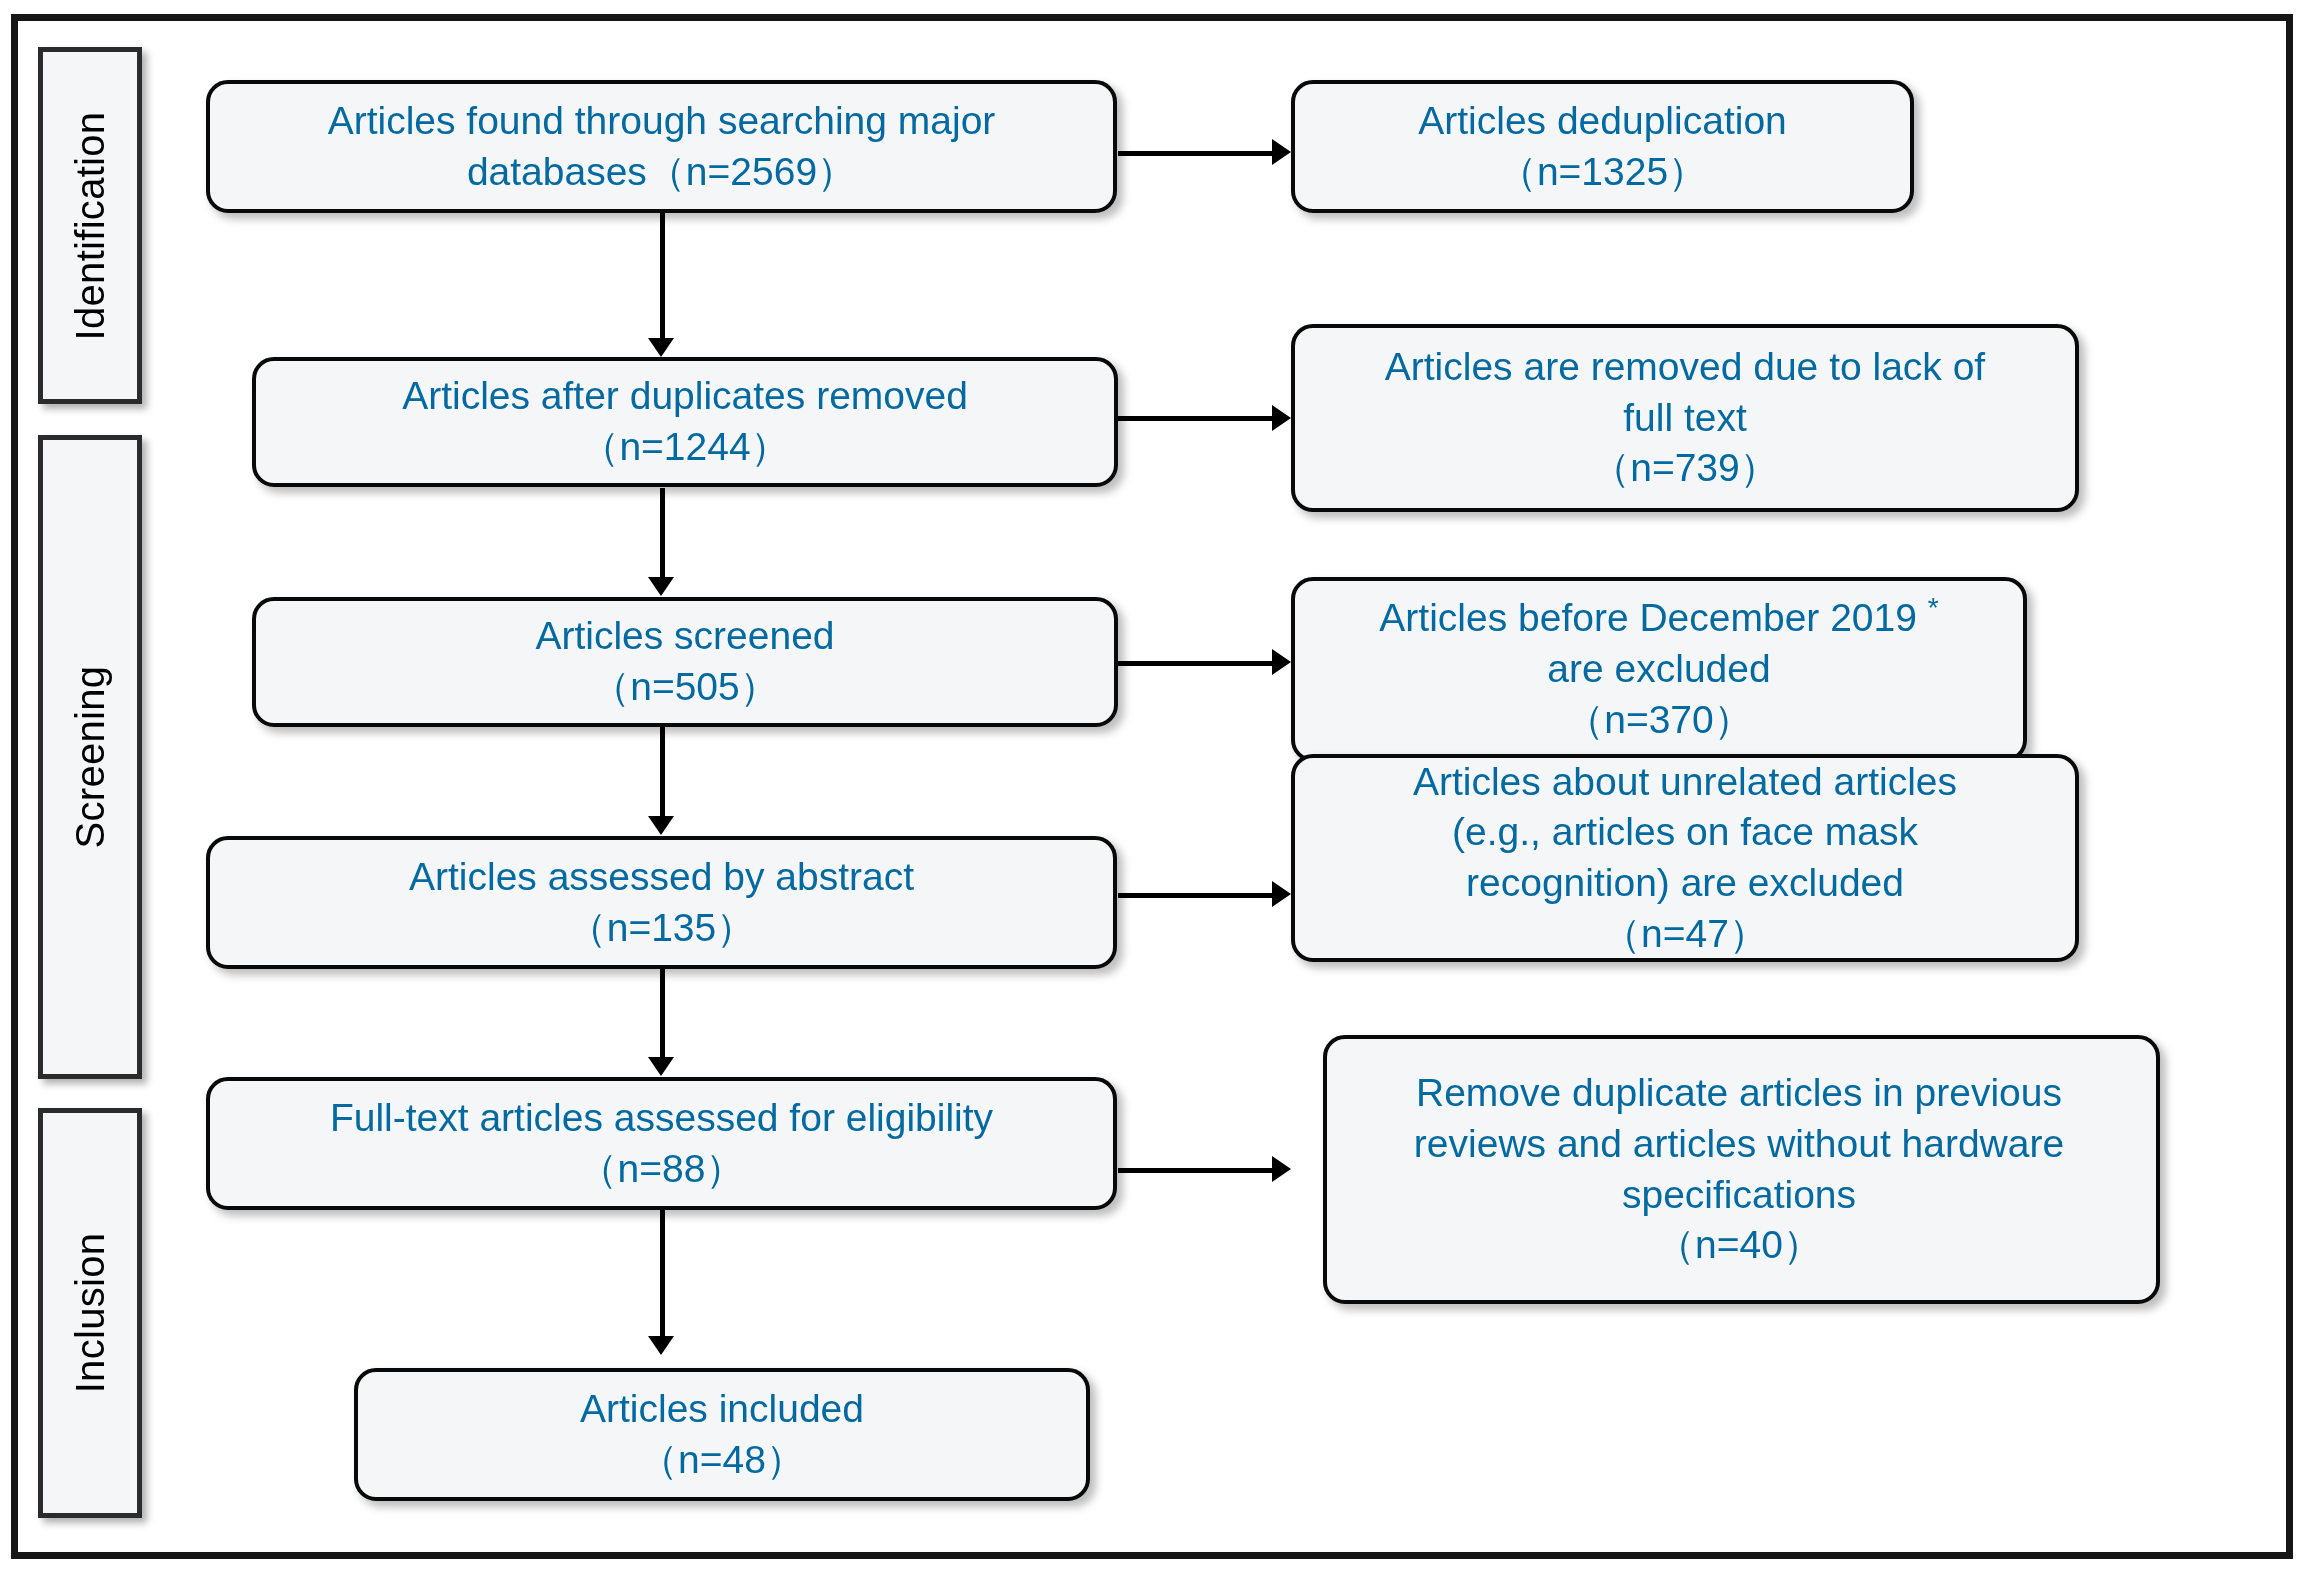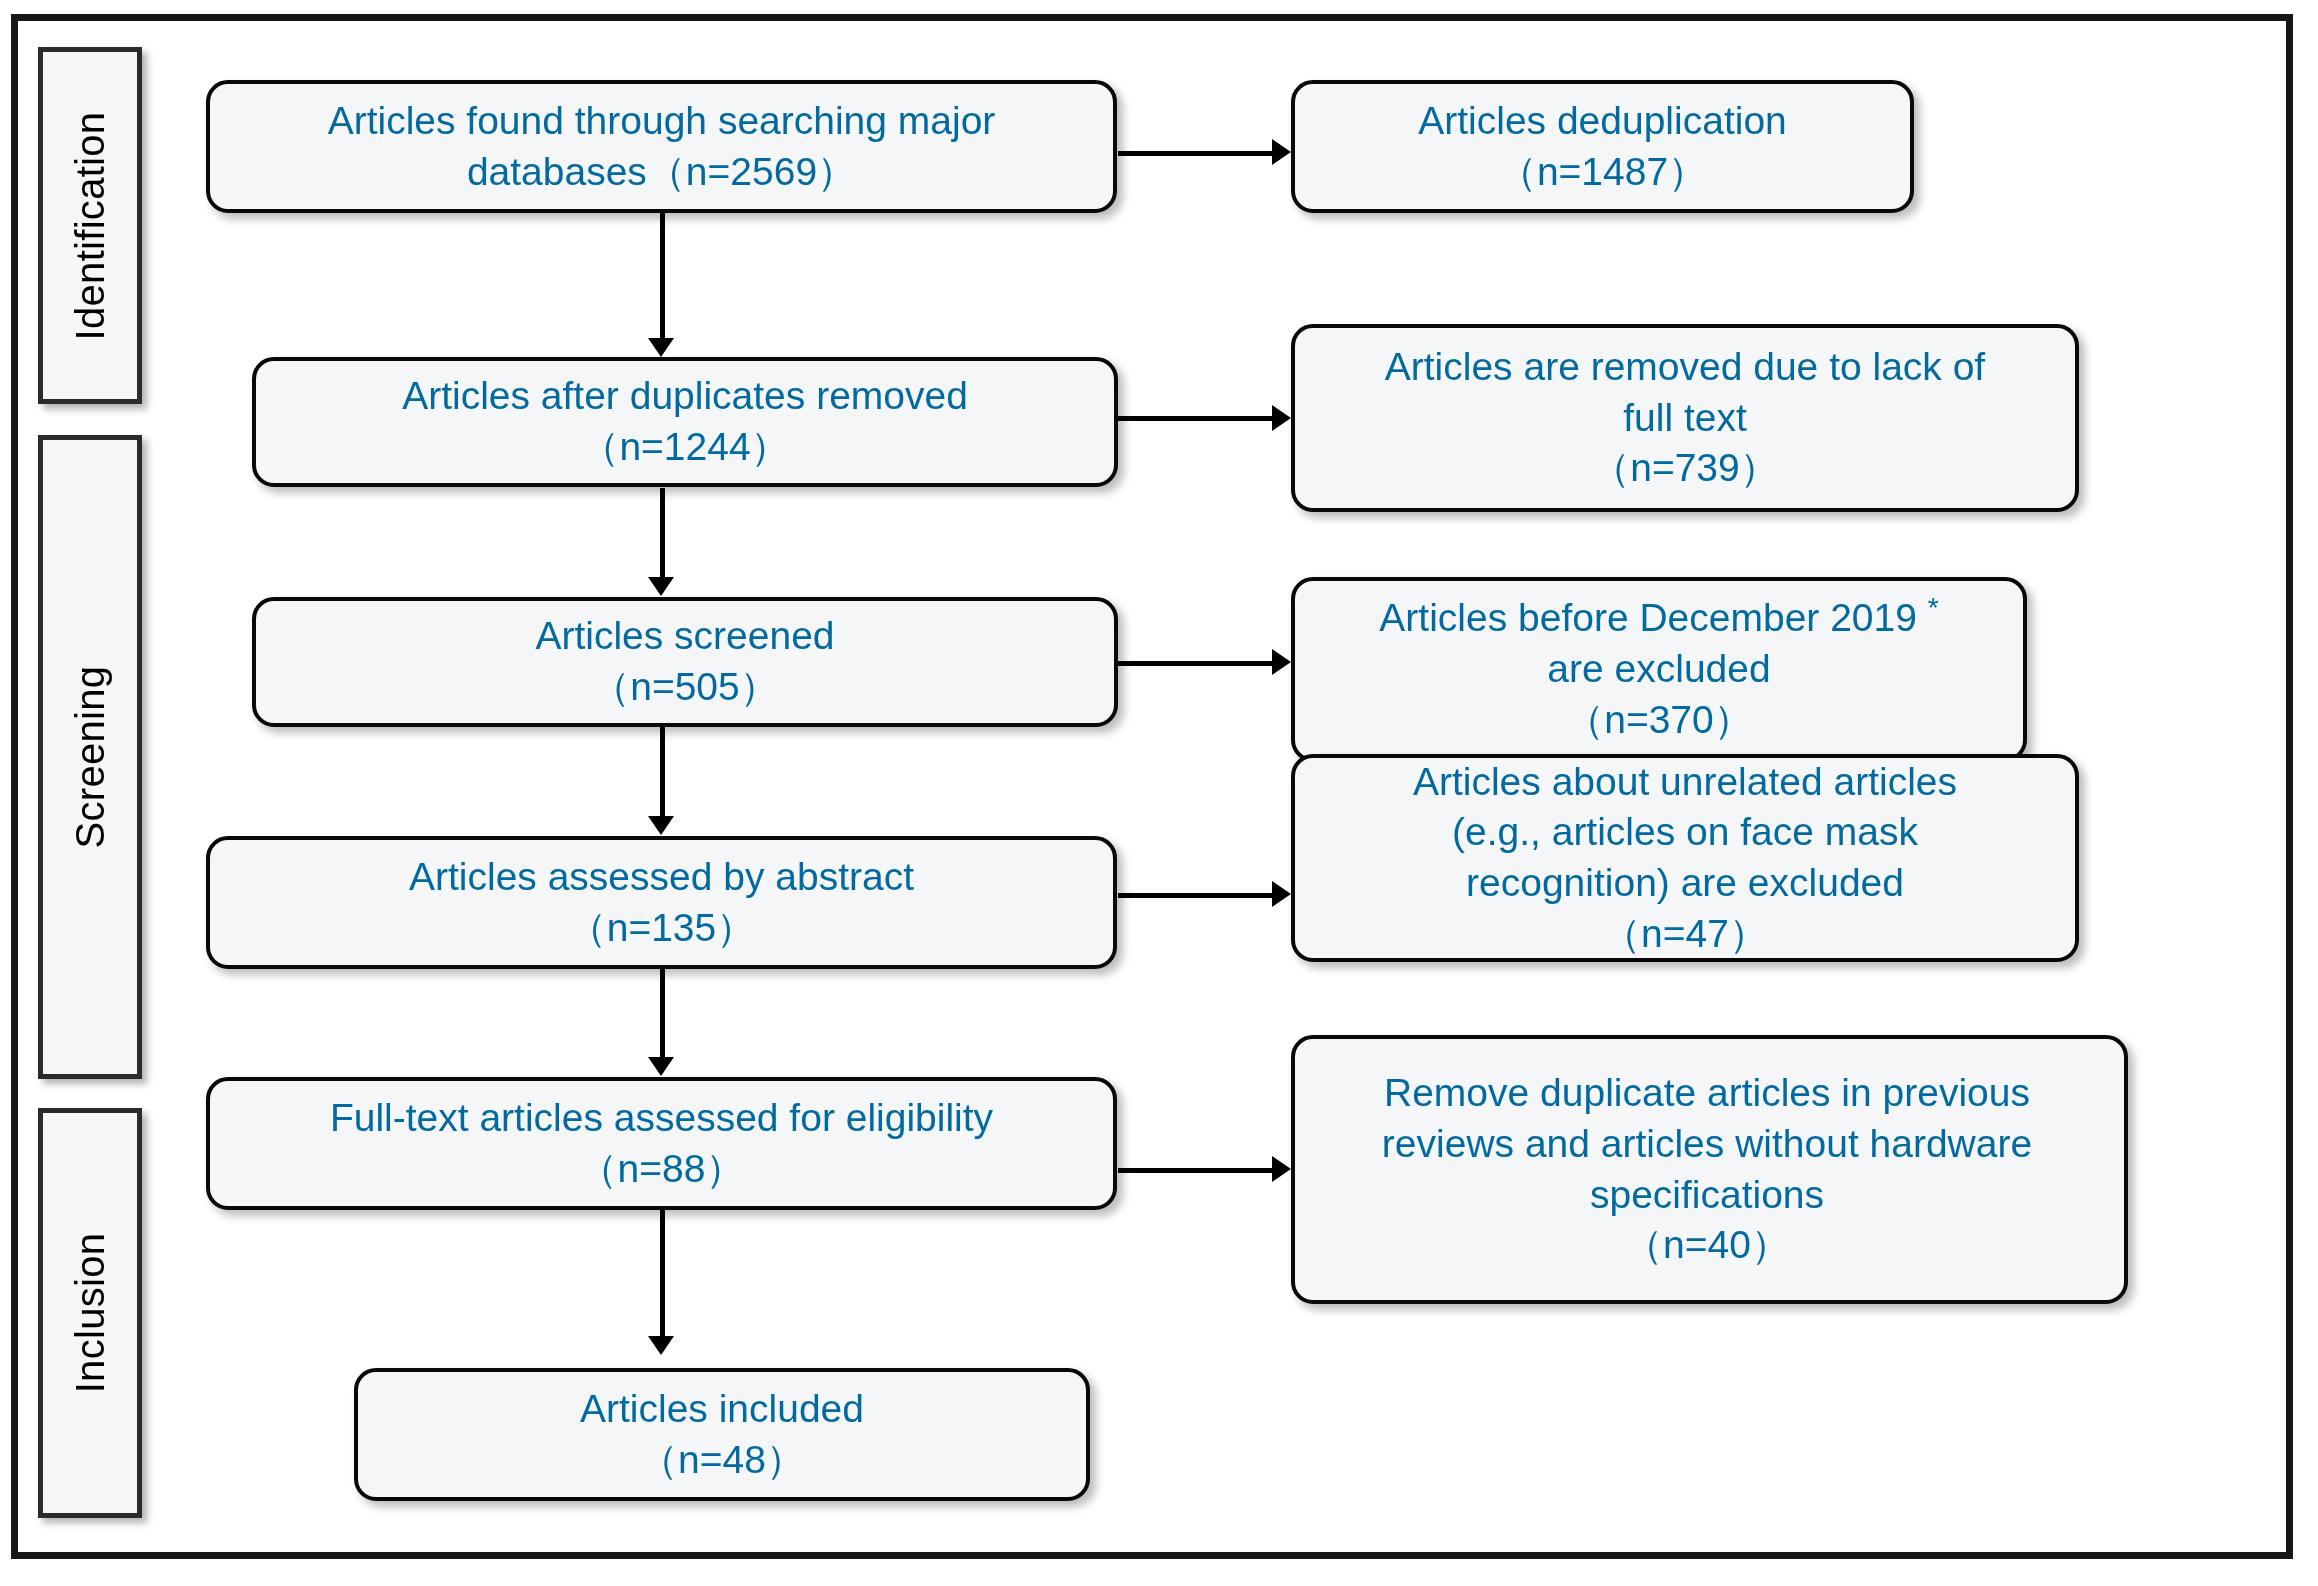--- a/index.html
+++ b/index.html
@@ -137,21 +137,21 @@
     <span class="ln">（n=88）</span>
   </div>
 
   <div class="node" style="left:354px;top:1356px;width:736px;height:133px;margin-top:12px;">
     <span class="ln">Articles included</span>
     <span class="ln">（n=48）</span>
   </div>
 
   <div class="node" style="left:1291px;top:80px;width:623px;height:133px;">
     <span class="ln">Articles deduplication</span>
-    <span class="ln">（n=1487）</span>
+    <span class="ln">（n=1325）</span>
   </div>
 
   <div class="node" style="left:1291px;top:324px;width:788px;height:188px;">
     <span class="ln">Articles are removed due to lack of</span>
     <span class="ln">full text</span>
     <span class="ln">（n=739）</span>
   </div>
 
   <div class="node" style="left:1291px;top:577px;width:736px;height:185px;">
     <span class="ln">Articles before December 2019 <span class="sup">*</span></span>
@@ -159,21 +159,21 @@
     <span class="ln">（n=370）</span>
   </div>
 
   <div class="node" style="left:1291px;top:754px;width:788px;height:208px;">
     <span class="ln">Articles about unrelated articles</span>
     <span class="ln">(e.g., articles on face mask</span>
     <span class="ln">recognition) are excluded</span>
     <span class="ln">（n=47）</span>
   </div>
 
-  <div class="node" style="left:1291px;top:1035px;width:837px;height:269px;padding-left:12px;">
+  <div class="node" style="left:1323px;top:1035px;width:837px;height:269px;padding-left:12px;">
     <span class="ln">Remove duplicate articles in previous</span>
     <span class="ln">reviews and articles without hardware</span>
     <span class="ln">specifications</span>
     <span class="ln">（n=40）</span>
   </div>
 
   <div class="v-line" style="left:660px;top:213px;height:125px;"></div>
   <div class="v-arrow" style="left:648px;top:338px;"></div>
 
   <div class="v-line" style="left:660px;top:488px;height:90px;"></div>

